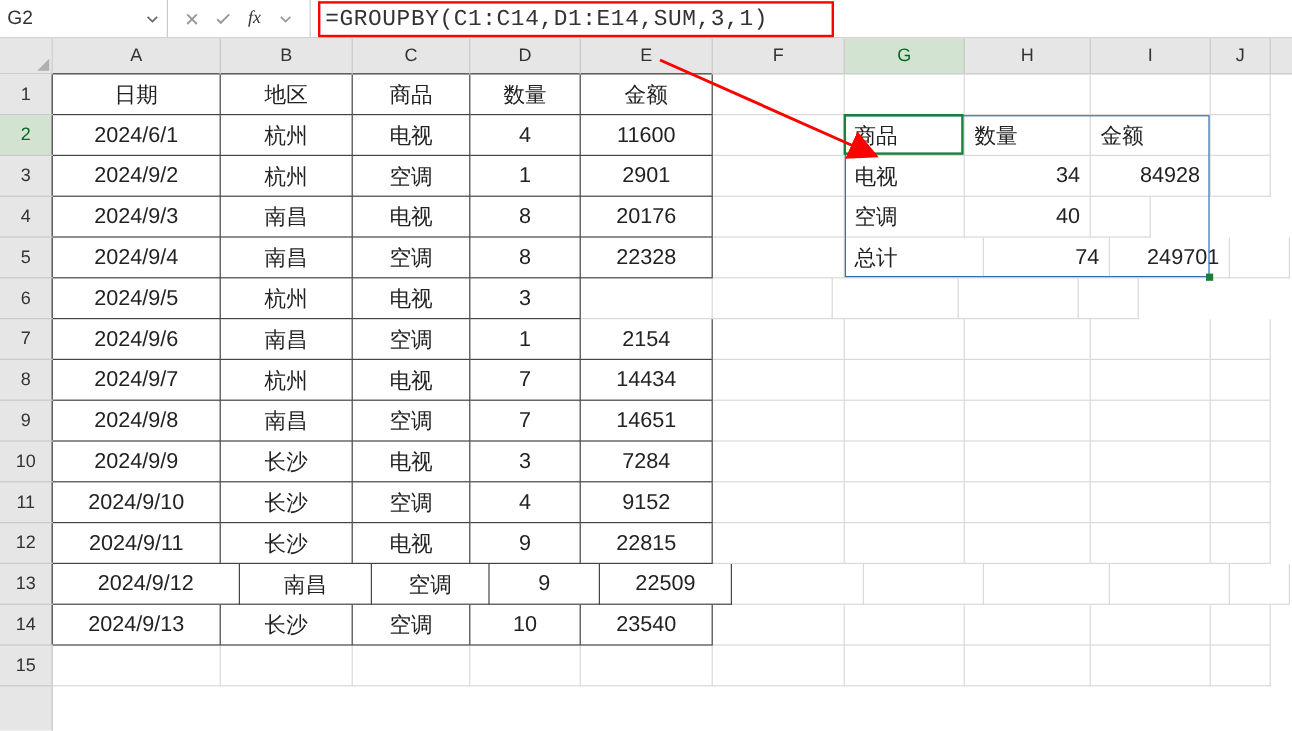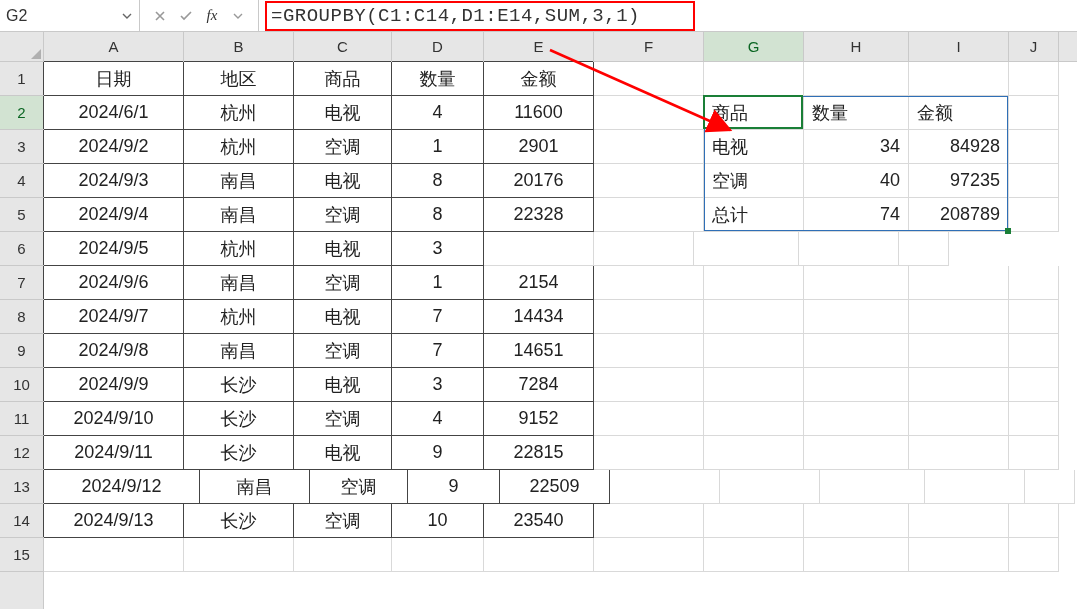--- a/index.html
+++ b/index.html
@@ -314,33 +314,32 @@
       </div>
       <div class="row">
         <div class="cell wA bold-border-bottom bold-border-left bold-border-right center" style="width: 140px;">2024/9/3</div>
         <div class="cell wB bold-border-bottom bold-border-right center" style="width: 110px;">南昌</div>
         <div class="cell wC bold-border-bottom bold-border-right center" style="width: 98px;">电视</div>
         <div class="cell wD bold-border-bottom bold-border-right center" style="width: 92px;">8</div>
         <div class="cell wE bold-border-bottom bold-border-right center" style="width: 110px;">20176</div>
         <div class="cell wF" style="width: 110px;"></div>
         <div class="cell wG" style="width: 100px;">空调</div>
         <div class="cell wH right" style="width: 105px;">40</div>
-        <div class="cell wI right" style="width: 100px;">97235</div>
         <div class="cell wJ" style="width: 50px;"></div>
       </div>
       <div class="row">
         <div class="cell wA bold-border-bottom bold-border-left bold-border-right center" style="width: 140px;">2024/9/4</div>
         <div class="cell wB bold-border-bottom bold-border-right center" style="width: 110px;">南昌</div>
         <div class="cell wC bold-border-bottom bold-border-right center" style="width: 98px;">空调</div>
         <div class="cell wD bold-border-bottom bold-border-right center" style="width: 92px;">8</div>
         <div class="cell wE bold-border-bottom bold-border-right center" style="width: 110px;">22328</div>
         <div class="cell wF" style="width: 110px;"></div>
-        <div class="cell wG" style="width: 100px;">总计</div>
+        <div class="cell wG" style="width: 116px;">总计</div>
         <div class="cell wH right" style="width: 105px;">74</div>
-        <div class="cell wI right" style="width: 100px;">208789</div>
+        <div class="cell wI right" style="width: 100px;">249701</div>
         <div class="cell wJ" style="width: 50px;"></div>
       </div>
       <div class="row">
         <div class="cell wA bold-border-bottom bold-border-left bold-border-right center" style="width: 140px;">2024/9/5</div>
         <div class="cell wB bold-border-bottom bold-border-right center" style="width: 110px;">杭州</div>
         <div class="cell wC bold-border-bottom bold-border-right center" style="width: 98px;">电视</div>
         <div class="cell wD bold-border-bottom bold-border-right center" style="width: 92px;">3</div>
         <div class="cell wF" style="width: 110px;"></div>
         <div class="cell wG" style="width: 100px;"></div>
         <div class="cell wH" style="width: 105px;"></div>

